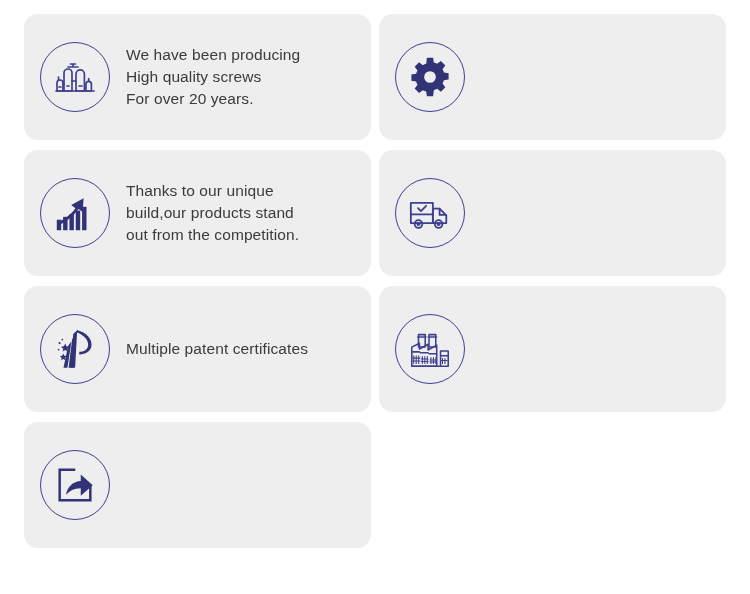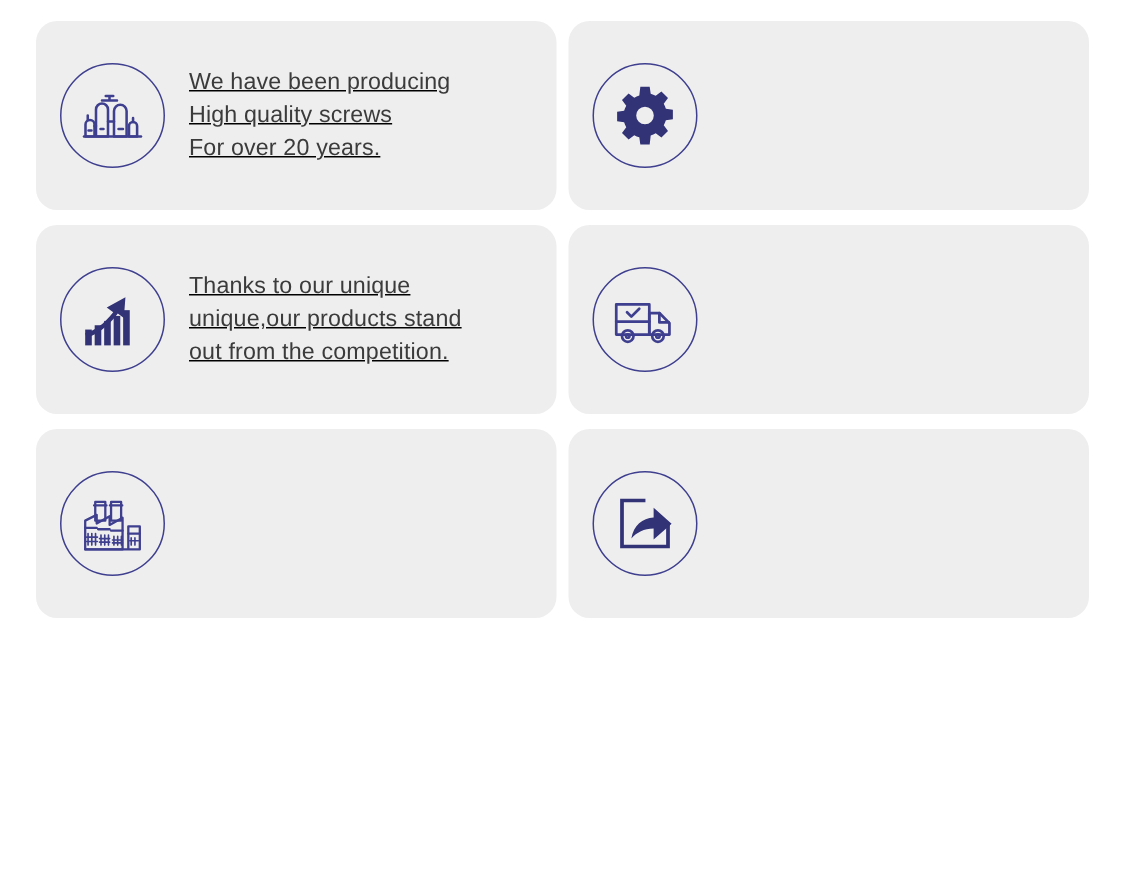--- a/index.html
+++ b/index.html
@@ -17,21 +17,20 @@
   #feature-grid {
     box-sizing: border-box;
     width: 750px;
     height: 594px;
     padding: 14px 24px 46px 24px;
     display: grid;
     grid-template-columns: 1fr 1fr;
     grid-template-rows: repeat(4, 1fr);
     column-gap: 8px;
     row-gap: 10px;
-    text-decoration: underline;
   }
 
   .feature-card {
     background: #eeeeee;
     border-radius: 14px;
     display: flex;
     flex-direction: row;
     align-items: center;
     padding: 0 14px 0 16px;
     box-sizing: border-box;
@@ -104,40 +103,58 @@
           <rect x="5" y="31" width="4.6" height="11"></rect>
           <rect x="11.6" y="28" width="4.6" height="14"></rect>
           <rect x="18.2" y="25" width="4.6" height="17"></rect>
           <rect x="24.8" y="21.5" width="4.6" height="20.5"></rect>
           <rect x="31.4" y="17.5" width="4.6" height="24.5"></rect>
           <path d="M5 33.5c6-1.5 13-6 19.5-14.5l-4.5-3.3 13-7.2-1.1 14.5-4.2-3.1C20.5 29.6 12.5 34.8 6 36.8z"></path>
         </g>
       </svg>
     </span>
     <div class="feature-text">Thanks to our unique
-unique,our products stand
+build,our products stand
 out from the competition.</div>
   </div>
 
   <div class="feature-card">
     <span class="icon-badge">
       <svg width="46" height="46" viewBox="0 0 48 48" fill="none" stroke="#3f3f8f" stroke-width="1.9" stroke-linecap="round" stroke-linejoin="round">
         <path d="M4 13.5h23v21H4z"></path>
         <path d="M27 19.5h7l7 7v8h-14z"></path>
         <path d="M34 19.5v6.5h6.6"></path>
         <path d="M4 25.5h23"></path>
         <circle cx="12" cy="35.5" r="4"></circle>
         <circle cx="33" cy="35.5" r="4"></circle>
         <circle cx="12" cy="35.5" r="1.2"></circle>
         <circle cx="33" cy="35.5" r="1.2"></circle>
         <path d="M11.5 19l3 3 5.5-5.5"></path>
       </svg>
     </span>
   </div>
 
+  <div class="feature-card">
+    <span class="icon-badge">
+      <svg width="48" height="48" viewBox="0 0 48 48">
+        <g fill="#323277">
+          <path d="M26 5c9.5 2.6 15.2 9 14.5 15.6-.6 5.6-6 9-12.3 8.8l.1-2.6c4.5.05 8.3-2.3 8.8-6.4.6-5.2-3.8-10.4-11.1-13z"></path>
+          <path d="M26.2 5.2l-2.1 37.5h-4.3l2.4-33.6z"></path>
+          <path d="M24.3 9.6l-2.1 33.1h-4.6l3.6-28.4z"></path>
+          <path d="M20.5 16.2l-4.1 26.5h-3.9l4.6-21.8z"></path>
+          <path d="M14.2 18.6l1.25 2.75 2.95.3-2.25 2 .65 2.95-2.6-1.55-2.6 1.55.65-2.95-2.25-2 2.95-.3z"></path>
+          <path d="M12.3 28.5l1.05 2.3 2.5.25-1.9 1.7.55 2.45-2.2-1.3-2.2 1.3.55-2.45-1.9-1.7 2.5-.25z"></path>
+          <circle cx="8.6" cy="18.1" r="1.05"></circle>
+          <circle cx="11.3" cy="14.6" r="0.85"></circle>
+          <circle cx="7.6" cy="24.6" r="0.85"></circle>
+        </g>
+      </svg>
+    </span>
+    <div class="feature-text">Multiple patent certificates</div>
+  </div>
 
   <div class="feature-card">
     <span class="icon-badge">
       <svg width="46" height="46" viewBox="0 0 48 48" fill="none" stroke="#3f3f8f" stroke-width="1.6" stroke-linecap="round" stroke-linejoin="round">
         <path d="M12 9h7v13h-7zM23 9h7v13h-7z"></path>
         <path d="M11.2 11.4h8.6M22.2 11.4h8.6"></path>
         <path d="M5 42V22l8-4v6l9-5v6l9-5v22z"></path>
         <path d="M5 27h8M14 28h8M23 29h8"></path>
         <path d="M5 42h38M35 42V26h8v16"></path>
         <path d="M35 31h8"></path>

